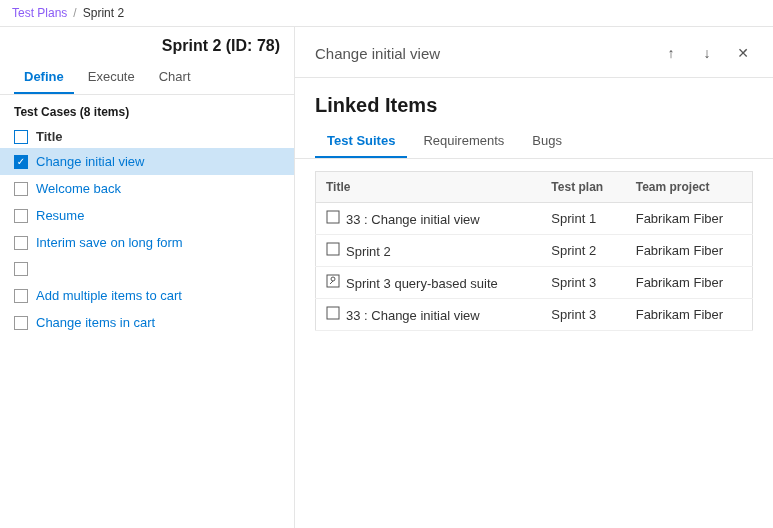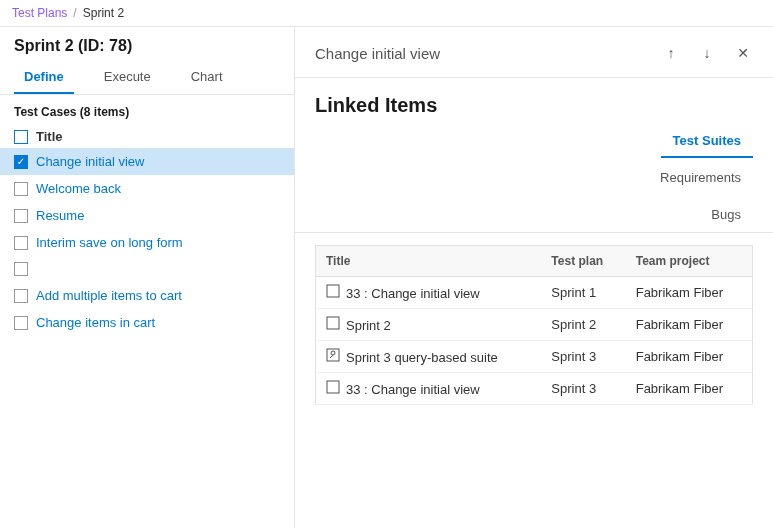--- a/index.html
+++ b/index.html
@@ -45,28 +45,29 @@
       flex-direction: column;
       overflow: hidden;
       flex-shrink: 0;
     }
 
     .sprint-title {
       padding: 10px 14px 6px 14px;
       font-size: 16px;
       font-weight: 600;
       color: #1a1a1a;
+      text-align: right;
     }
 
     .left-tabs {
       display: flex;
       align-items: center;
       padding: 0 14px;
       border-bottom: 1px solid #e5e5e5;
-      gap: 16px;
+      gap: 0;
     }
     .left-tab {
       padding: 8px 10px;
       font-size: 13px;
       color: #555;
       cursor: pointer;
       border-bottom: 2px solid transparent;
       margin-right: 4px;
     }
     .left-tab.active {
@@ -178,25 +179,24 @@
 
     .linked-items-title {
       font-size: 20px;
       font-weight: 600;
       padding: 16px 20px 8px 20px;
       color: #1a1a1a;
     }
 
     .right-tabs {
       display: flex;
-      align-items: flex-end;
+      align-items: flex-start;
       padding: 0 20px;
       border-bottom: 1px solid #e5e5e5;
       gap: 4px;
-      flex-direction: column;
     }
 
     .right-tab {
       padding: 8px 12px;
       font-size: 13px;
       color: #555;
       cursor: pointer;
       border-bottom: 2px solid transparent;
     }
     .right-tab.active {

